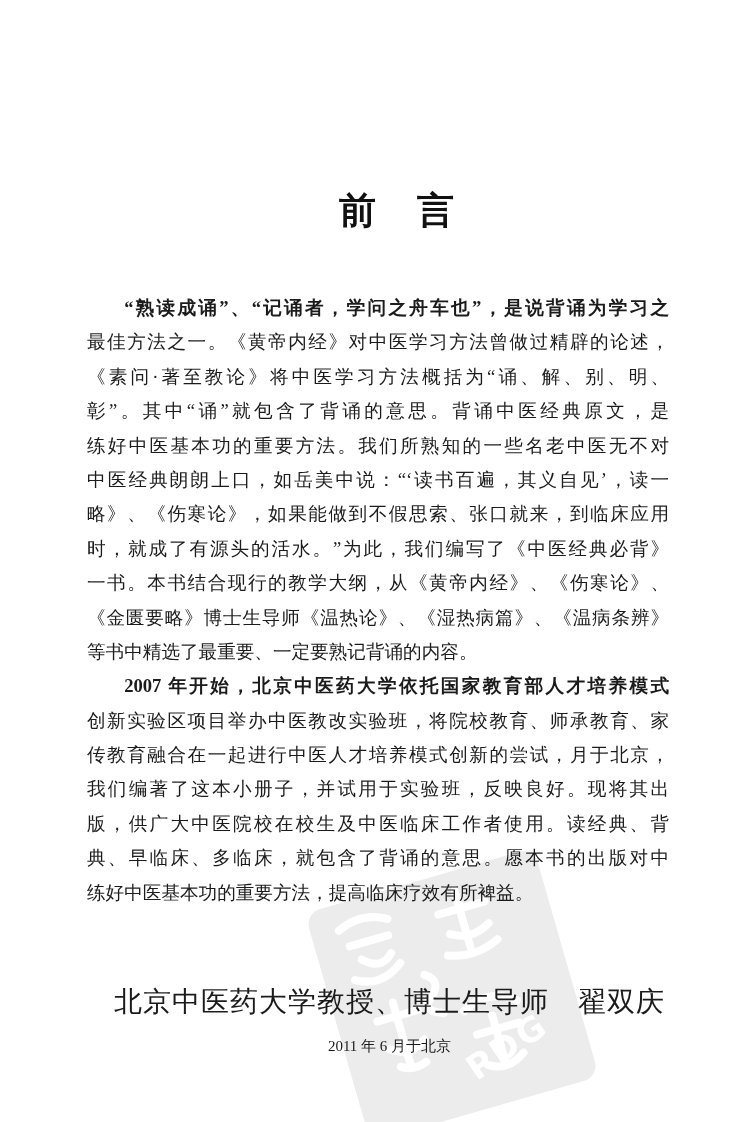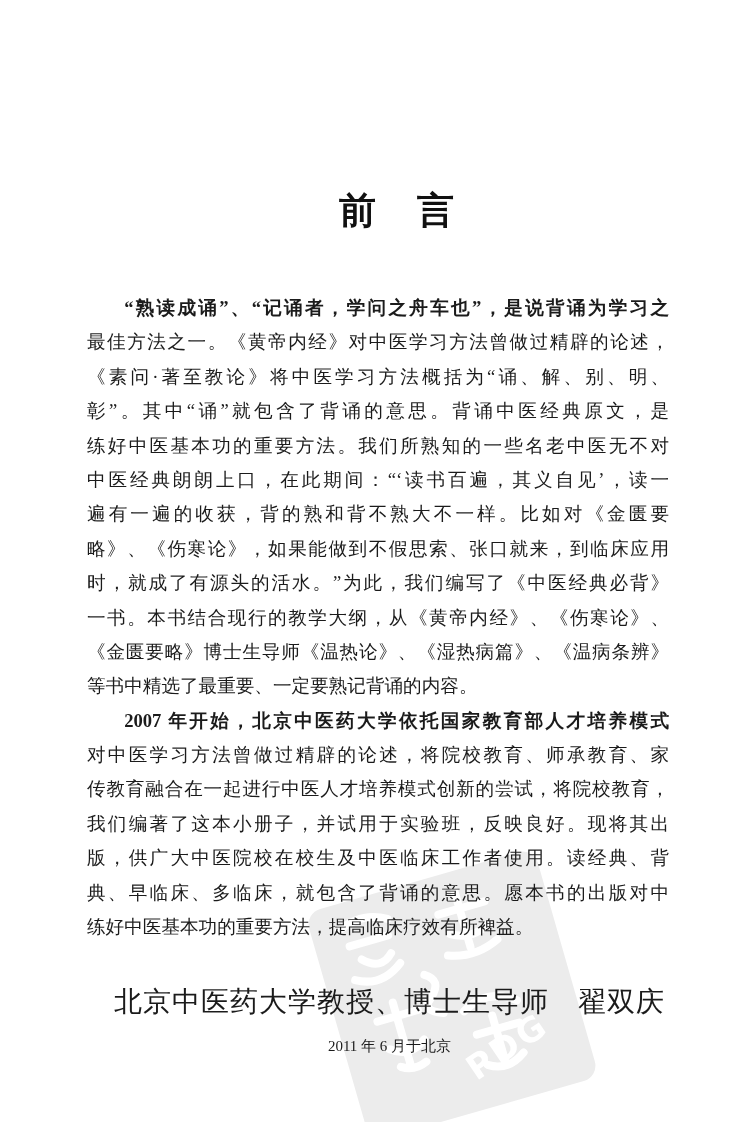--- a/index.html
+++ b/index.html
@@ -112,30 +112,29 @@
   <div class="pdg-letters">PDG</div>
 
   <div class="page-title">前　言</div>
 
   <div class="body-text">
       <div class="line para-start">“熟读成诵”、“记诵者，学问之舟车也”，是说背诵为学习之</div>
       <div class="line">最佳方法之一。《黄帝内经》对中医学习方法曾做过精辟的论述，</div>
       <div class="line">《素问·著至教论》将中医学习方法概括为“诵、解、别、明、</div>
       <div class="line">彰”。其中“诵”就包含了背诵的意思。背诵中医经典原文，是</div>
       <div class="line">练好中医基本功的重要方法。我们所熟知的一些名老中医无不对</div>
-      <div class="line">中医经典朗朗上口，在此期间：“‘读书百遍，其义自见’，读一</div>
-      <div class="line">遍有一遍的收获，背的熟和背不熟大不一样。比如对《金匮要</div>
+      <div class="line">中医经典朗朗上口，如岳美中说：“‘读书百遍，其义自见’，读一</div>
       <div class="line">略》、《伤寒论》，如果能做到不假思索、张口就来，到临床应用</div>
       <div class="line">时，就成了有源头的活水。”为此，我们编写了《中医经典必背》</div>
       <div class="line">一书。本书结合现行的教学大纲，从《黄帝内经》、《伤寒论》、</div>
       <div class="line">《金匮要略》博士生导师《温热论》、《湿热病篇》、《温病条辨》</div>
       <div class="line para-end">等书中精选了最重要、一定要熟记背诵的内容。</div>
       <div class="line para-start">2007 年开始，北京中医药大学依托国家教育部人才培养模式</div>
-      <div class="line">对中医学习方法曾做过精辟的论述，将院校教育、师承教育、家</div>
-      <div class="line">传教育融合在一起进行中医人才培养模式创新的尝试，将院校教育，</div>
+      <div class="line">创新实验区项目举办中医教改实验班，将院校教育、师承教育、家</div>
+      <div class="line">传教育融合在一起进行中医人才培养模式创新的尝试，月于北京，</div>
       <div class="line">我们编著了这本小册子，并试用于实验班，反映良好。现将其出</div>
       <div class="line">版，供广大中医院校在校生及中医临床工作者使用。读经典、背</div>
       <div class="line">典、早临床、多临床，就包含了背诵的意思。愿本书的出版对中</div>
       <div class="line para-end">练好中医基本功的重要方法，提高临床疗效有所裨益。</div>
     </div>
 
   <div class="sig-block">
     <div class="sig-name">北京中医药大学教授、博士生导师　翟双庆</div>
     <div class="sig-date">2011 年 6 月于北京</div>
   </div>

